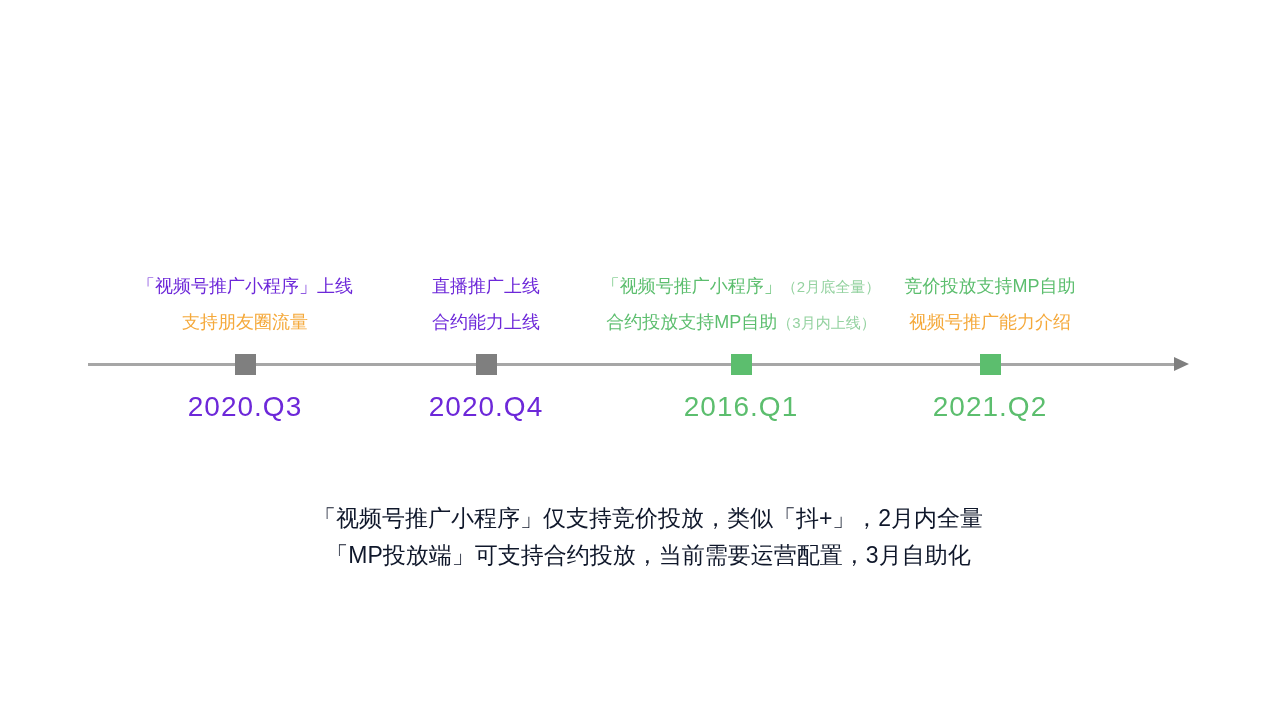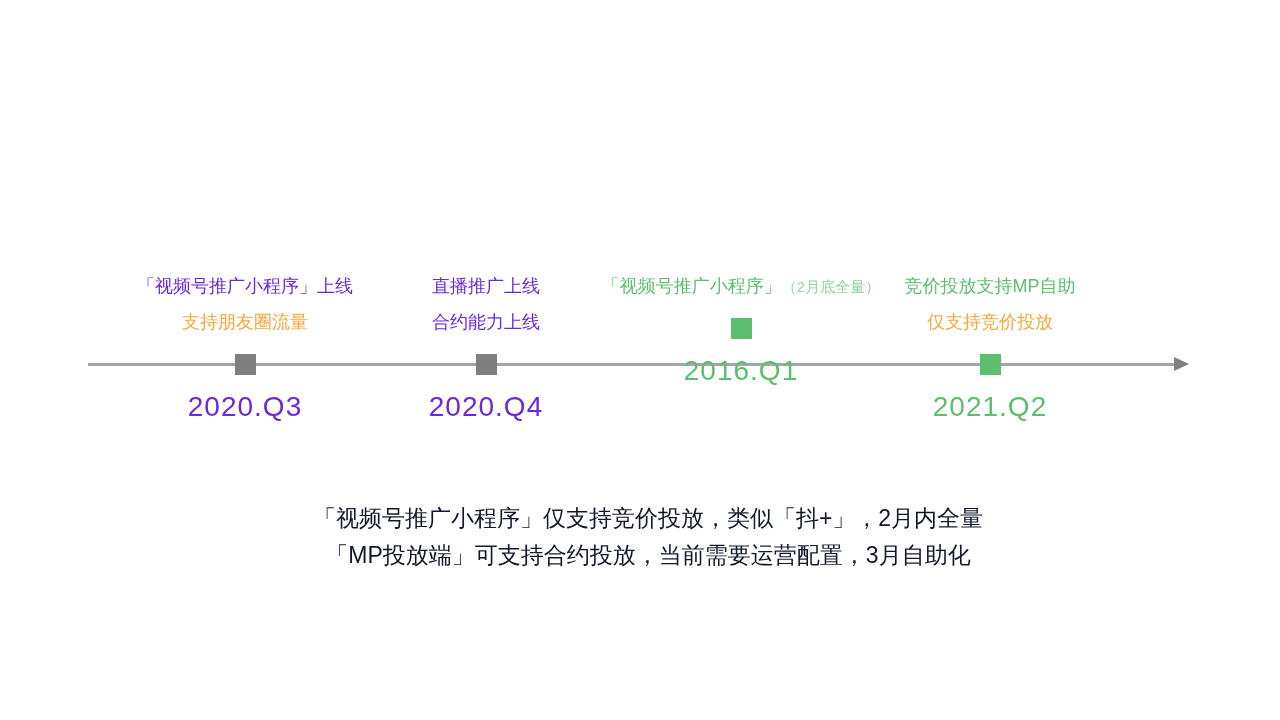--- a/index.html
+++ b/index.html
@@ -105,27 +105,28 @@
 
   <div class="milestone m2">
     <div class="note c-gray"><span>直播推广上线</span><span class="suffix"></span></div>
     <div class="note c-gray"><span>合约能力上线</span><span class="suffix"></span></div>
     <div class="marker mk-gray"></div>
     <div class="qlabel q-gray">2020.Q4</div>
   </div>
 
   <div class="milestone m3">
     <div class="note c-green"><span>「视频号推广小程序」</span><span class="suffix">（2月底全量）</span></div>
+    <div class="note c-green"><span>合约投放支持MP自助</span><span class="suffix">（3月内上线）</span></div>
     <div class="marker mk-green"></div>
     <div class="qlabel q-green">2016.Q1</div>
   </div>
 
   <div class="milestone m4">
     <div class="note c-green"><span>竞价投放支持MP自助</span><span class="suffix"></span></div>
-    <div class="note c-orange"><span>仅支持竞价投放</span><span class="suffix"></span></div>
+    <div class="note c-orange"><span>视频号推广能力介绍</span><span class="suffix"></span></div>
     <div class="marker mk-green"></div>
     <div class="qlabel q-green">2021.Q2</div>
   </div>
 
   <div class="footnote">
     <div>「视频号推广小程序」仅支持竞价投放，类似「抖+」，2月内全量</div>
     <div>「MP投放端」可支持合约投放，当前需要运营配置，3月自助化</div>
   </div>
 
 </div>

